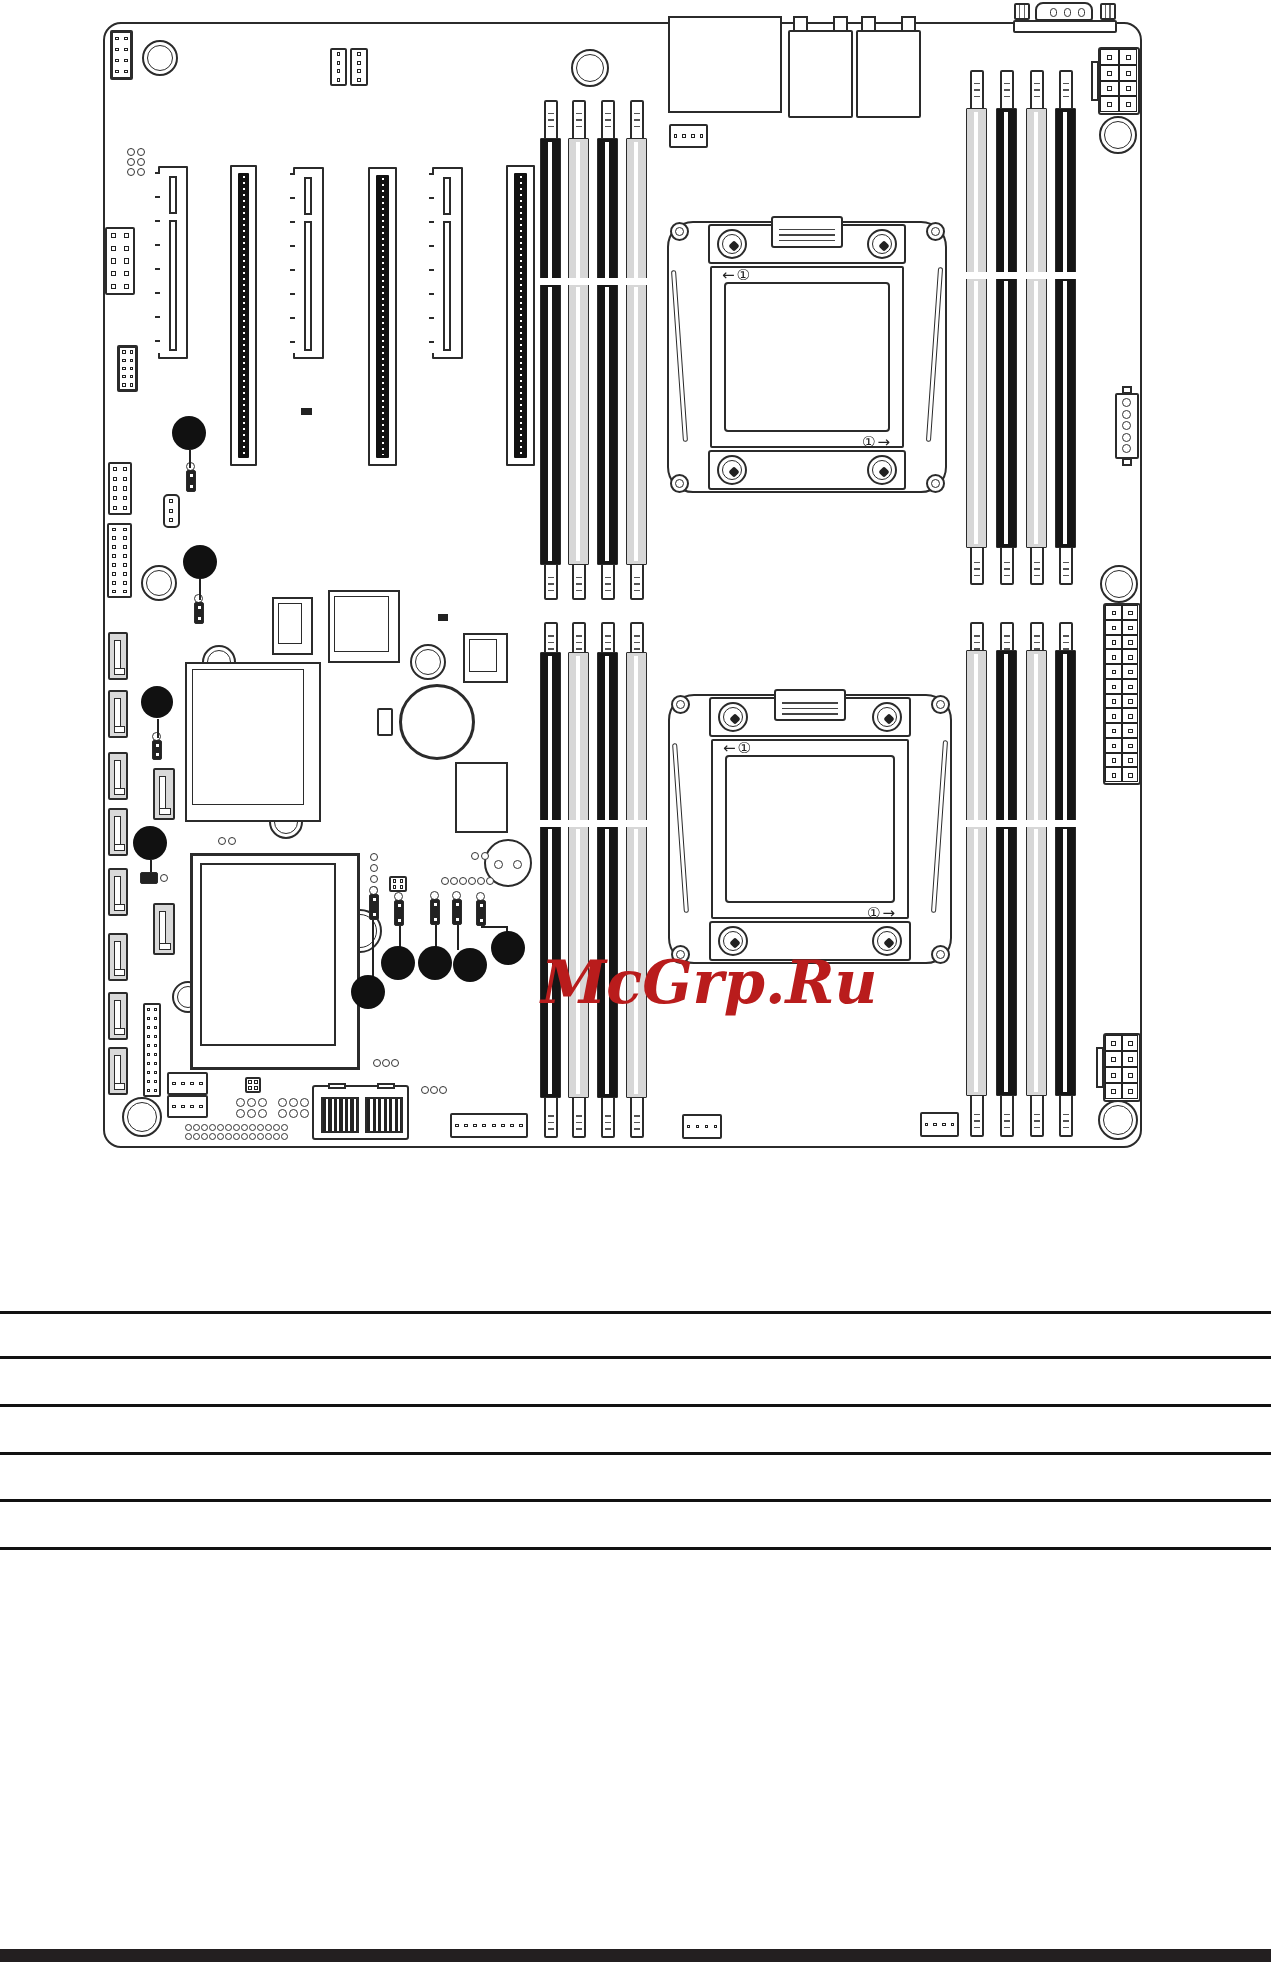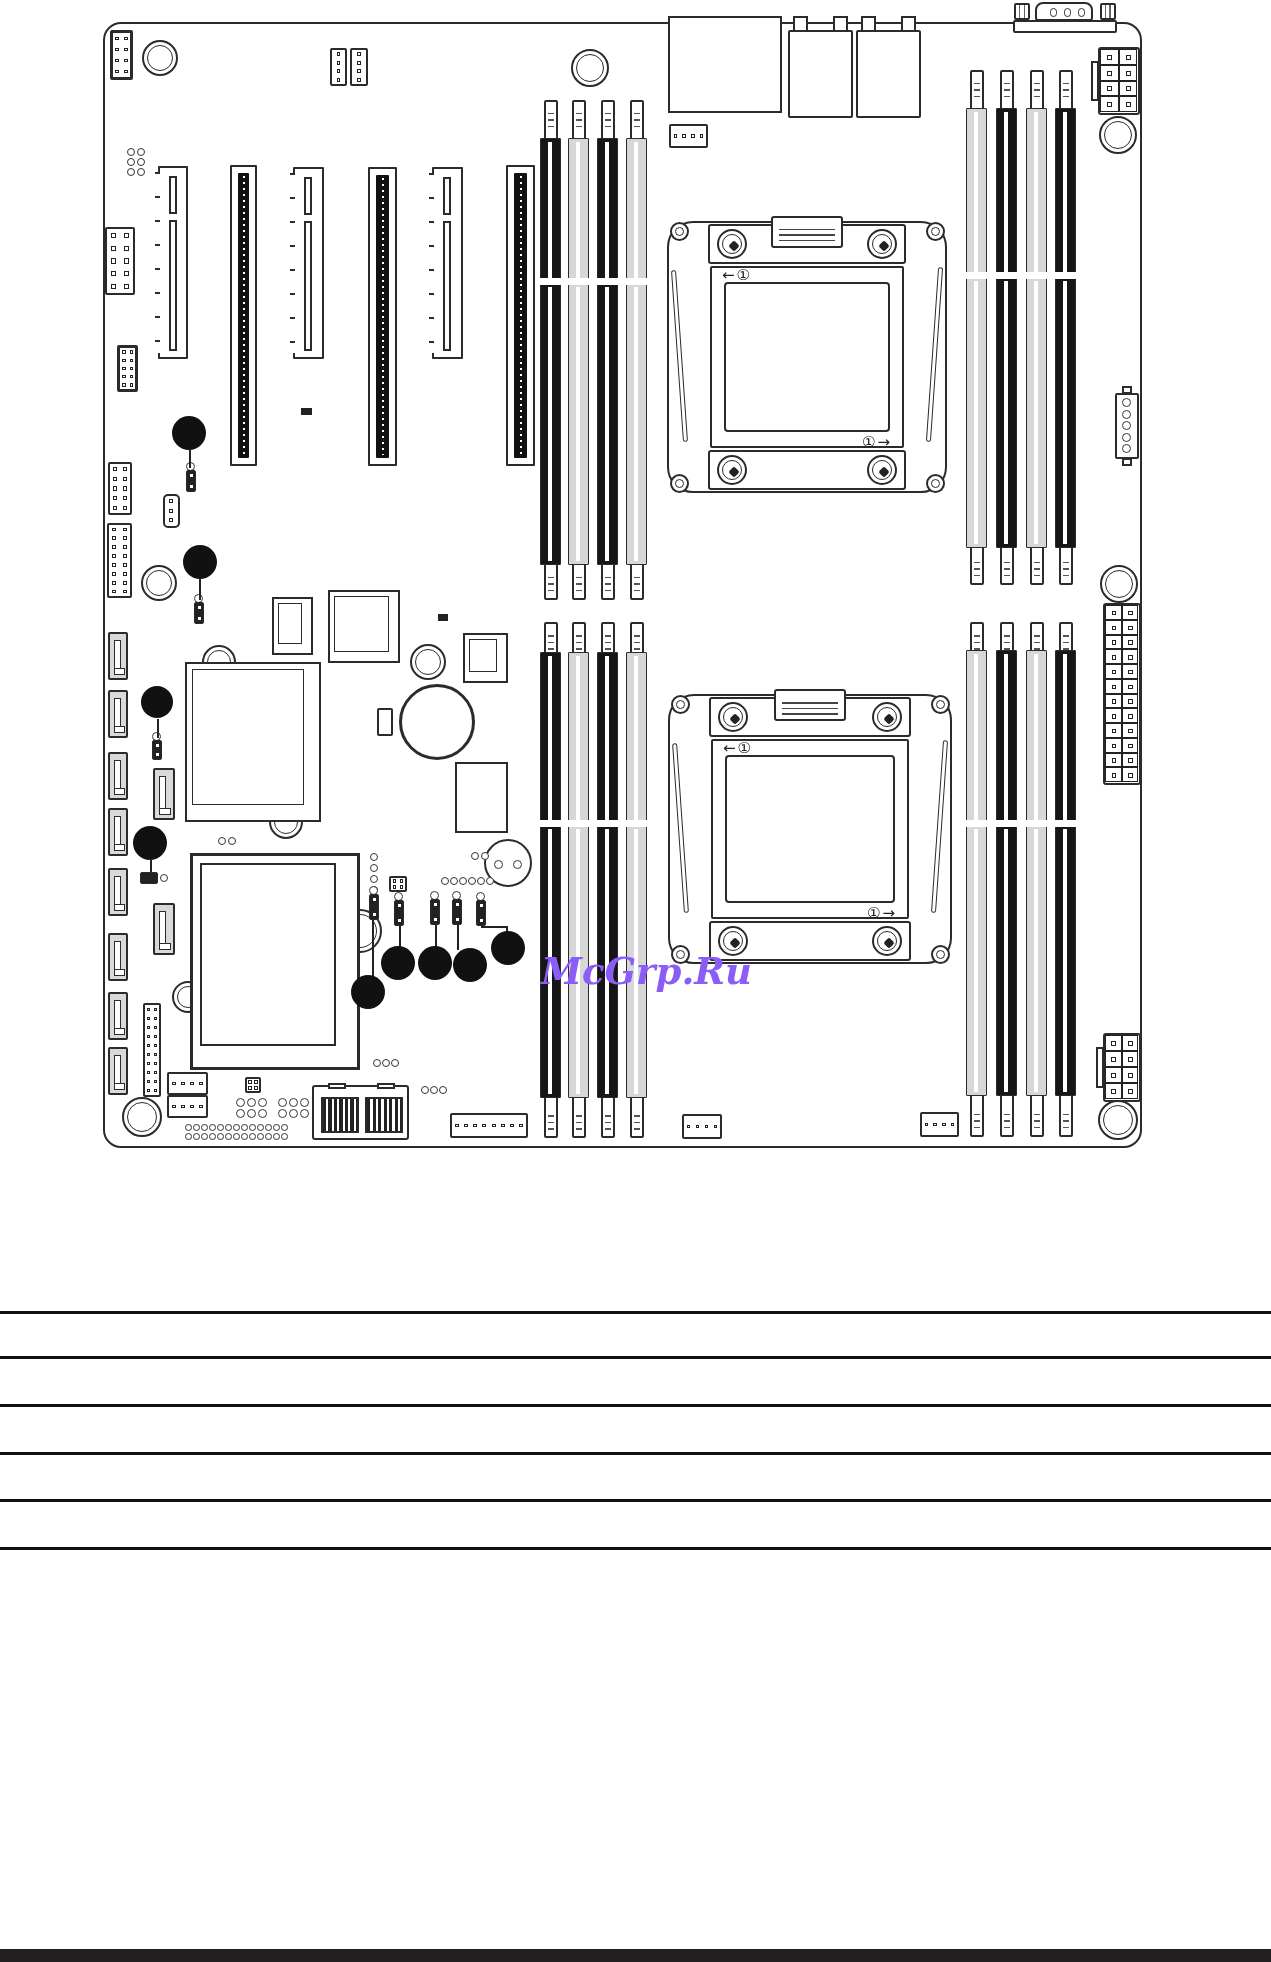--- a/index.html
+++ b/index.html
@@ -901,21 +901,21 @@
       <div class="abs" style="left: 172px; top: 416px; width: 34px; height: 34px; background: rgb(17, 17, 17); border-radius: 50%; z-index: 40;"></div>
       <div class="abs" style="left: 183px; top: 545px; width: 34px; height: 34px; background: rgb(17, 17, 17); border-radius: 50%; z-index: 40;"></div>
       <div class="abs" style="left: 141px; top: 686px; width: 32px; height: 32px; background: rgb(17, 17, 17); border-radius: 50%; z-index: 40;"></div>
       <div class="abs" style="left: 133px; top: 826px; width: 34px; height: 34px; background: rgb(17, 17, 17); border-radius: 50%; z-index: 40;"></div>
       <div class="abs" style="left: 351px; top: 975px; width: 34px; height: 34px; background: rgb(17, 17, 17); border-radius: 50%; z-index: 40;"></div>
       <div class="abs" style="left: 381px; top: 946px; width: 34px; height: 34px; background: rgb(17, 17, 17); border-radius: 50%; z-index: 40;"></div>
       <div class="abs" style="left: 418px; top: 946px; width: 34px; height: 34px; background: rgb(17, 17, 17); border-radius: 50%; z-index: 40;"></div>
       <div class="abs" style="left: 453px; top: 948px; width: 34px; height: 34px; background: rgb(17, 17, 17); border-radius: 50%; z-index: 40;"></div>
       <div class="abs" style="left: 491px; top: 931px; width: 34px; height: 34px; background: rgb(17, 17, 17); border-radius: 50%; z-index: 40;"></div>
     </div>
-  <div id="watermark" class="abs" style="left: 541px; top: 953px; color: #8b5cf6; font-size: 37px;">McGrp.Ru</div>
+  <div id="watermark" class="abs" style="left: 541px; top: 953px; color: #b91c1c; font-size: 59px;">McGrp.Ru</div>
   <div id="table" class="abs" style="left:0;top:0;width:1271px;height:1962px;">
       <div class="abs rule" style="left: 0px; top: 1311px; width: 1271px; height: 3px; background: rgb(17, 17, 17);"></div>
       <div class="abs rule" style="left: 0px; top: 1356px; width: 1271px; height: 3px; background: rgb(17, 17, 17);"></div>
       <div class="abs rule" style="left: 0px; top: 1404px; width: 1271px; height: 3px; background: rgb(17, 17, 17);"></div>
       <div class="abs rule" style="left: 0px; top: 1452px; width: 1271px; height: 3px; background: rgb(17, 17, 17);"></div>
       <div class="abs rule" style="left: 0px; top: 1499px; width: 1271px; height: 3px; background: rgb(17, 17, 17);"></div>
       <div class="abs rule" style="left: 0px; top: 1547px; width: 1271px; height: 3px; background: rgb(17, 17, 17);"></div>
     </div>
   <div id="footerbar" class="abs" style="left: 0px; top: 1949px; width: 1271px; height: 13px; background: rgb(35, 31, 32);"></div>
 </div>

